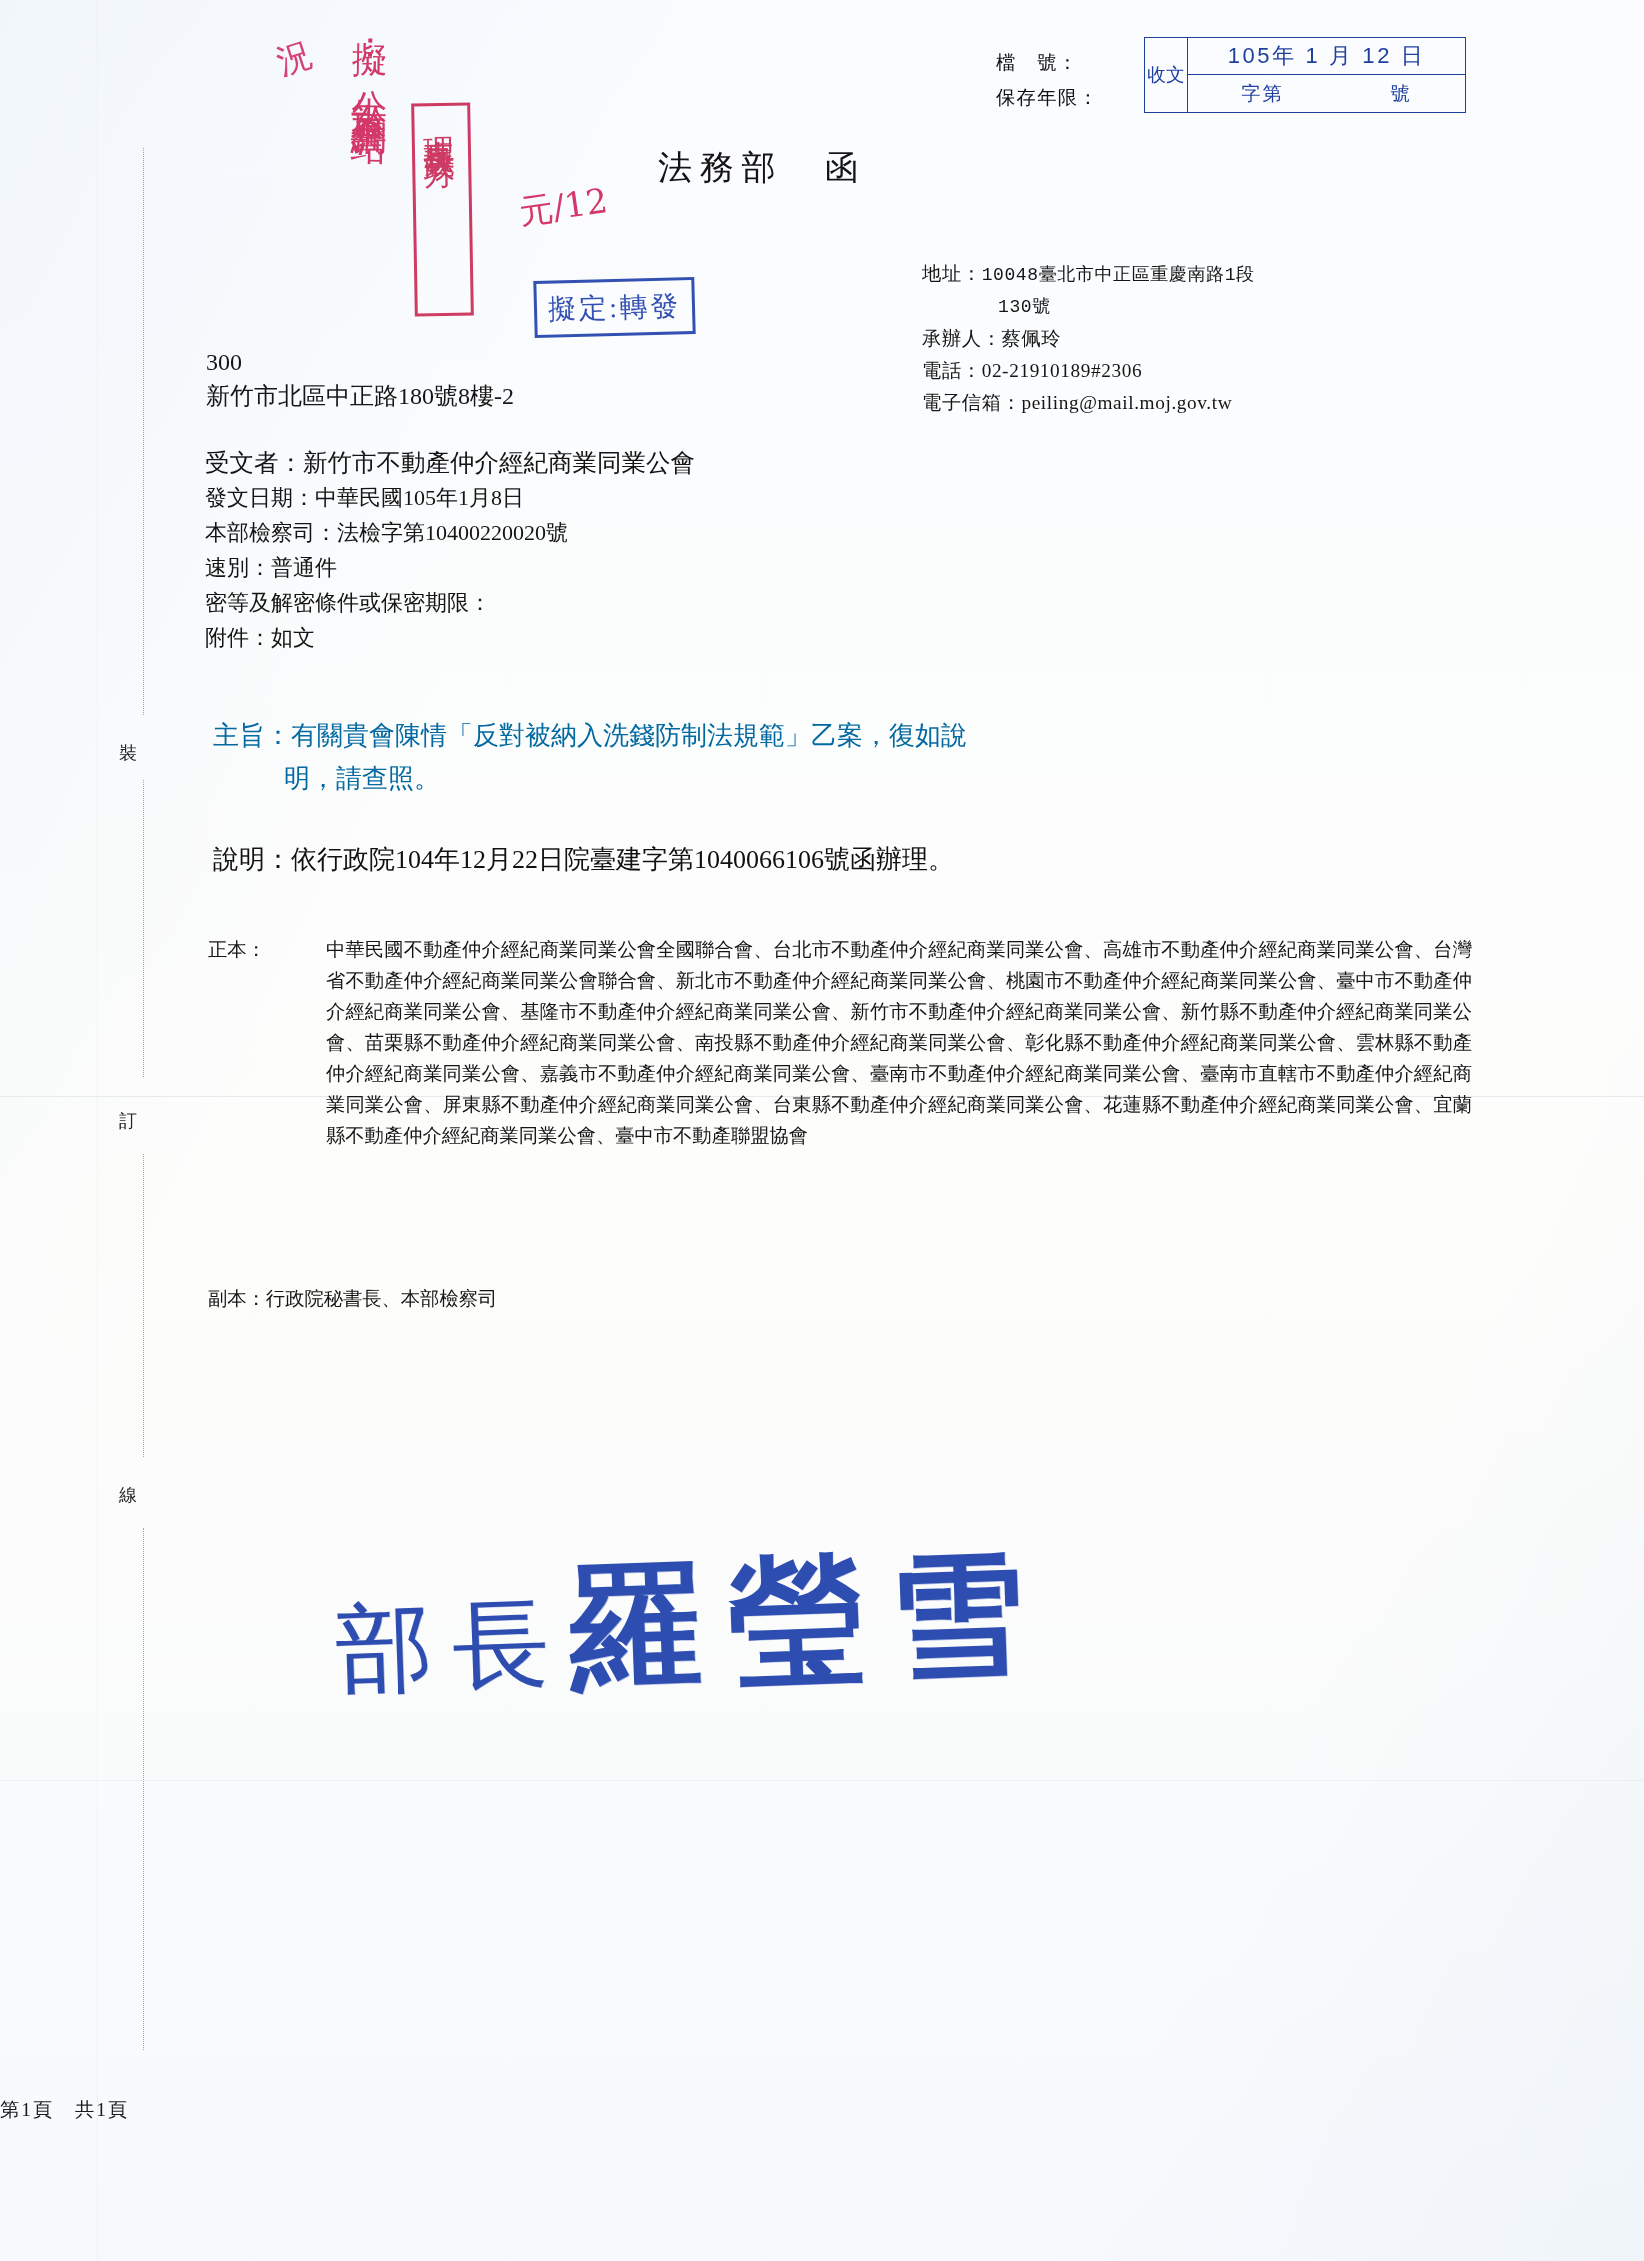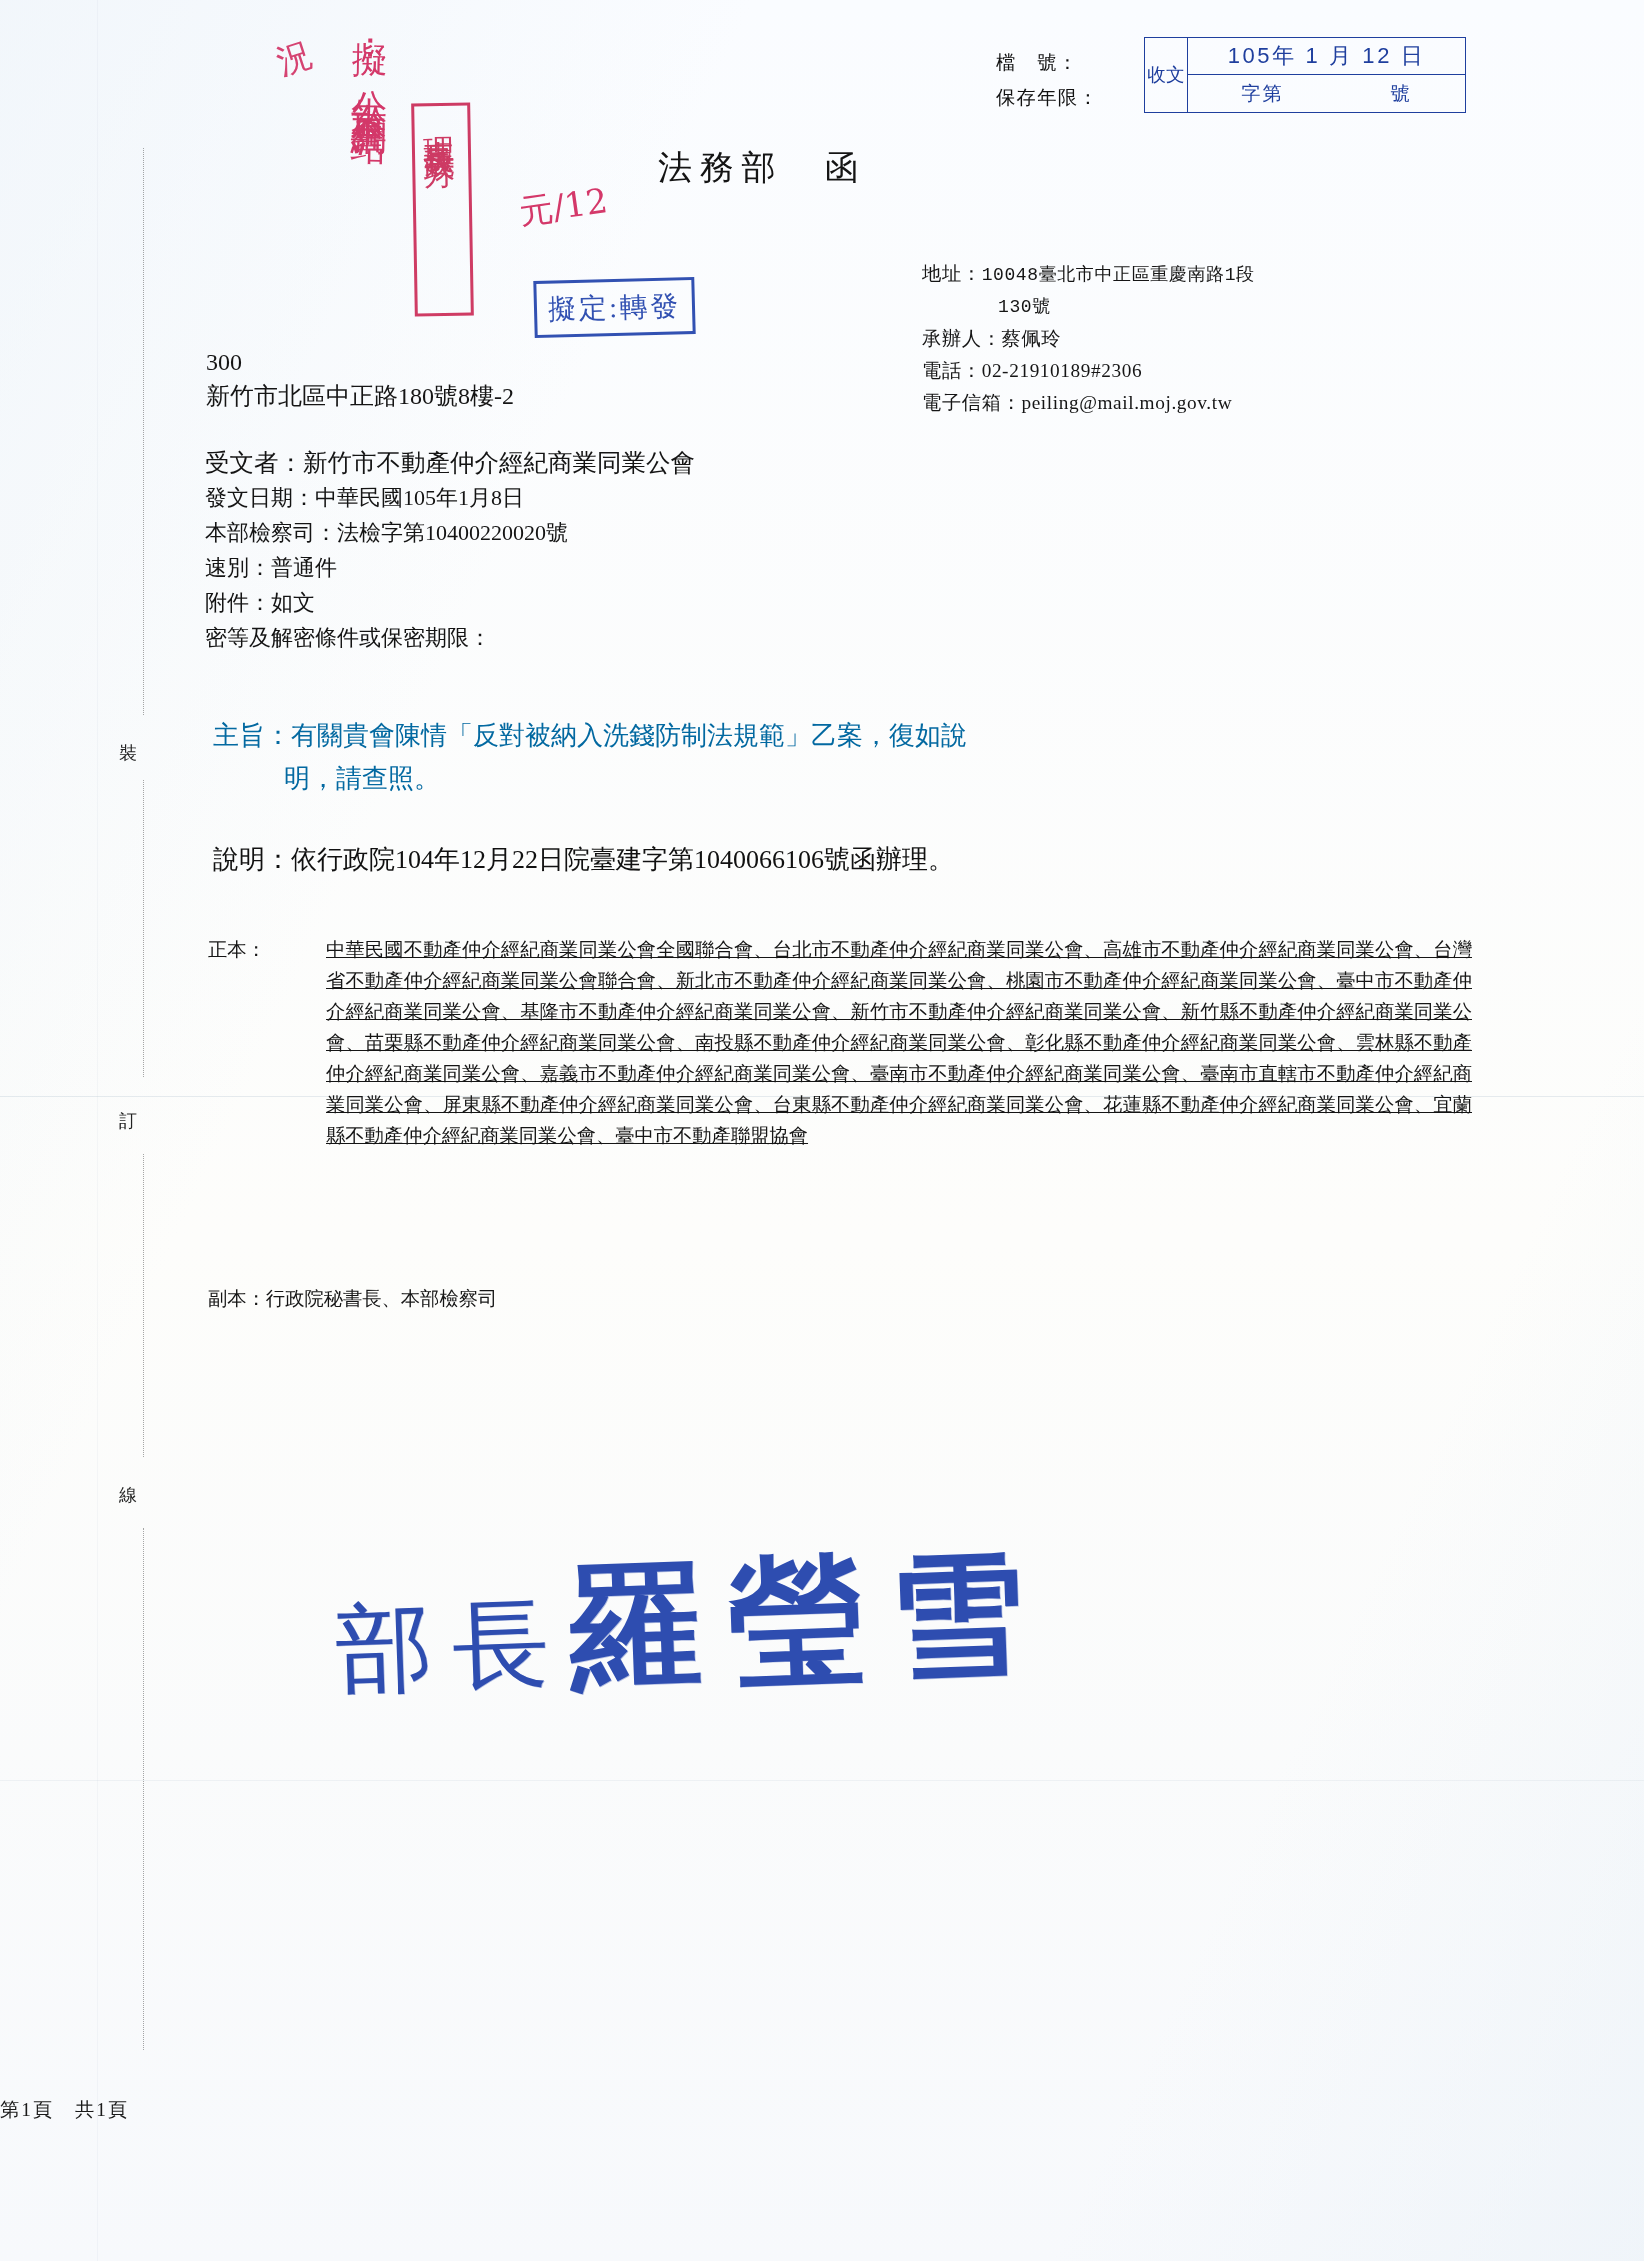--- a/index.html
+++ b/index.html
@@ -160,21 +160,20 @@
 
   
   .dist {
     position: absolute;
     left: 208px;
     top: 934px;
     width: 1264px;
     font-size: 19.3px;
     line-height: 31px;
     color: #151515;
-    text-decoration: underline;
   }
   .dist .label {
     position: absolute;
     left: 0;
     width: 97px;
   }
   .dist .body {
     margin-left: 118px;
     text-align: justify;
   }
@@ -348,22 +347,22 @@
   <div class="addr">
     <div>300</div>
     <div>新竹市北區中正路180號8樓-2</div>
   </div>
 
   <div class="fields">
     <div class="big">受文者：新竹市不動產仲介經紀商業同業公會</div>
     <div>發文日期：中華民國105年1月8日</div>
     <div>本部檢察司：法檢字第10400220020號</div>
     <div>速別：普通件</div>
+    <div>密等及解密條件或保密期限：</div>
     <div>附件：如文</div>
-    <div>密等及解密條件或保密期限：</div>
   </div>
 
   <div class="subject">
     <div>主旨：有關貴會陳情「反對被納入洗錢防制法規範」乙案，復如說</div>
     <div class="cont">明，請查照。</div>
   </div>
 
   <div class="explain">說明：依行政院104年12月22日院臺建字第1040066106號函辦理。</div>
 
   <div class="dist">

